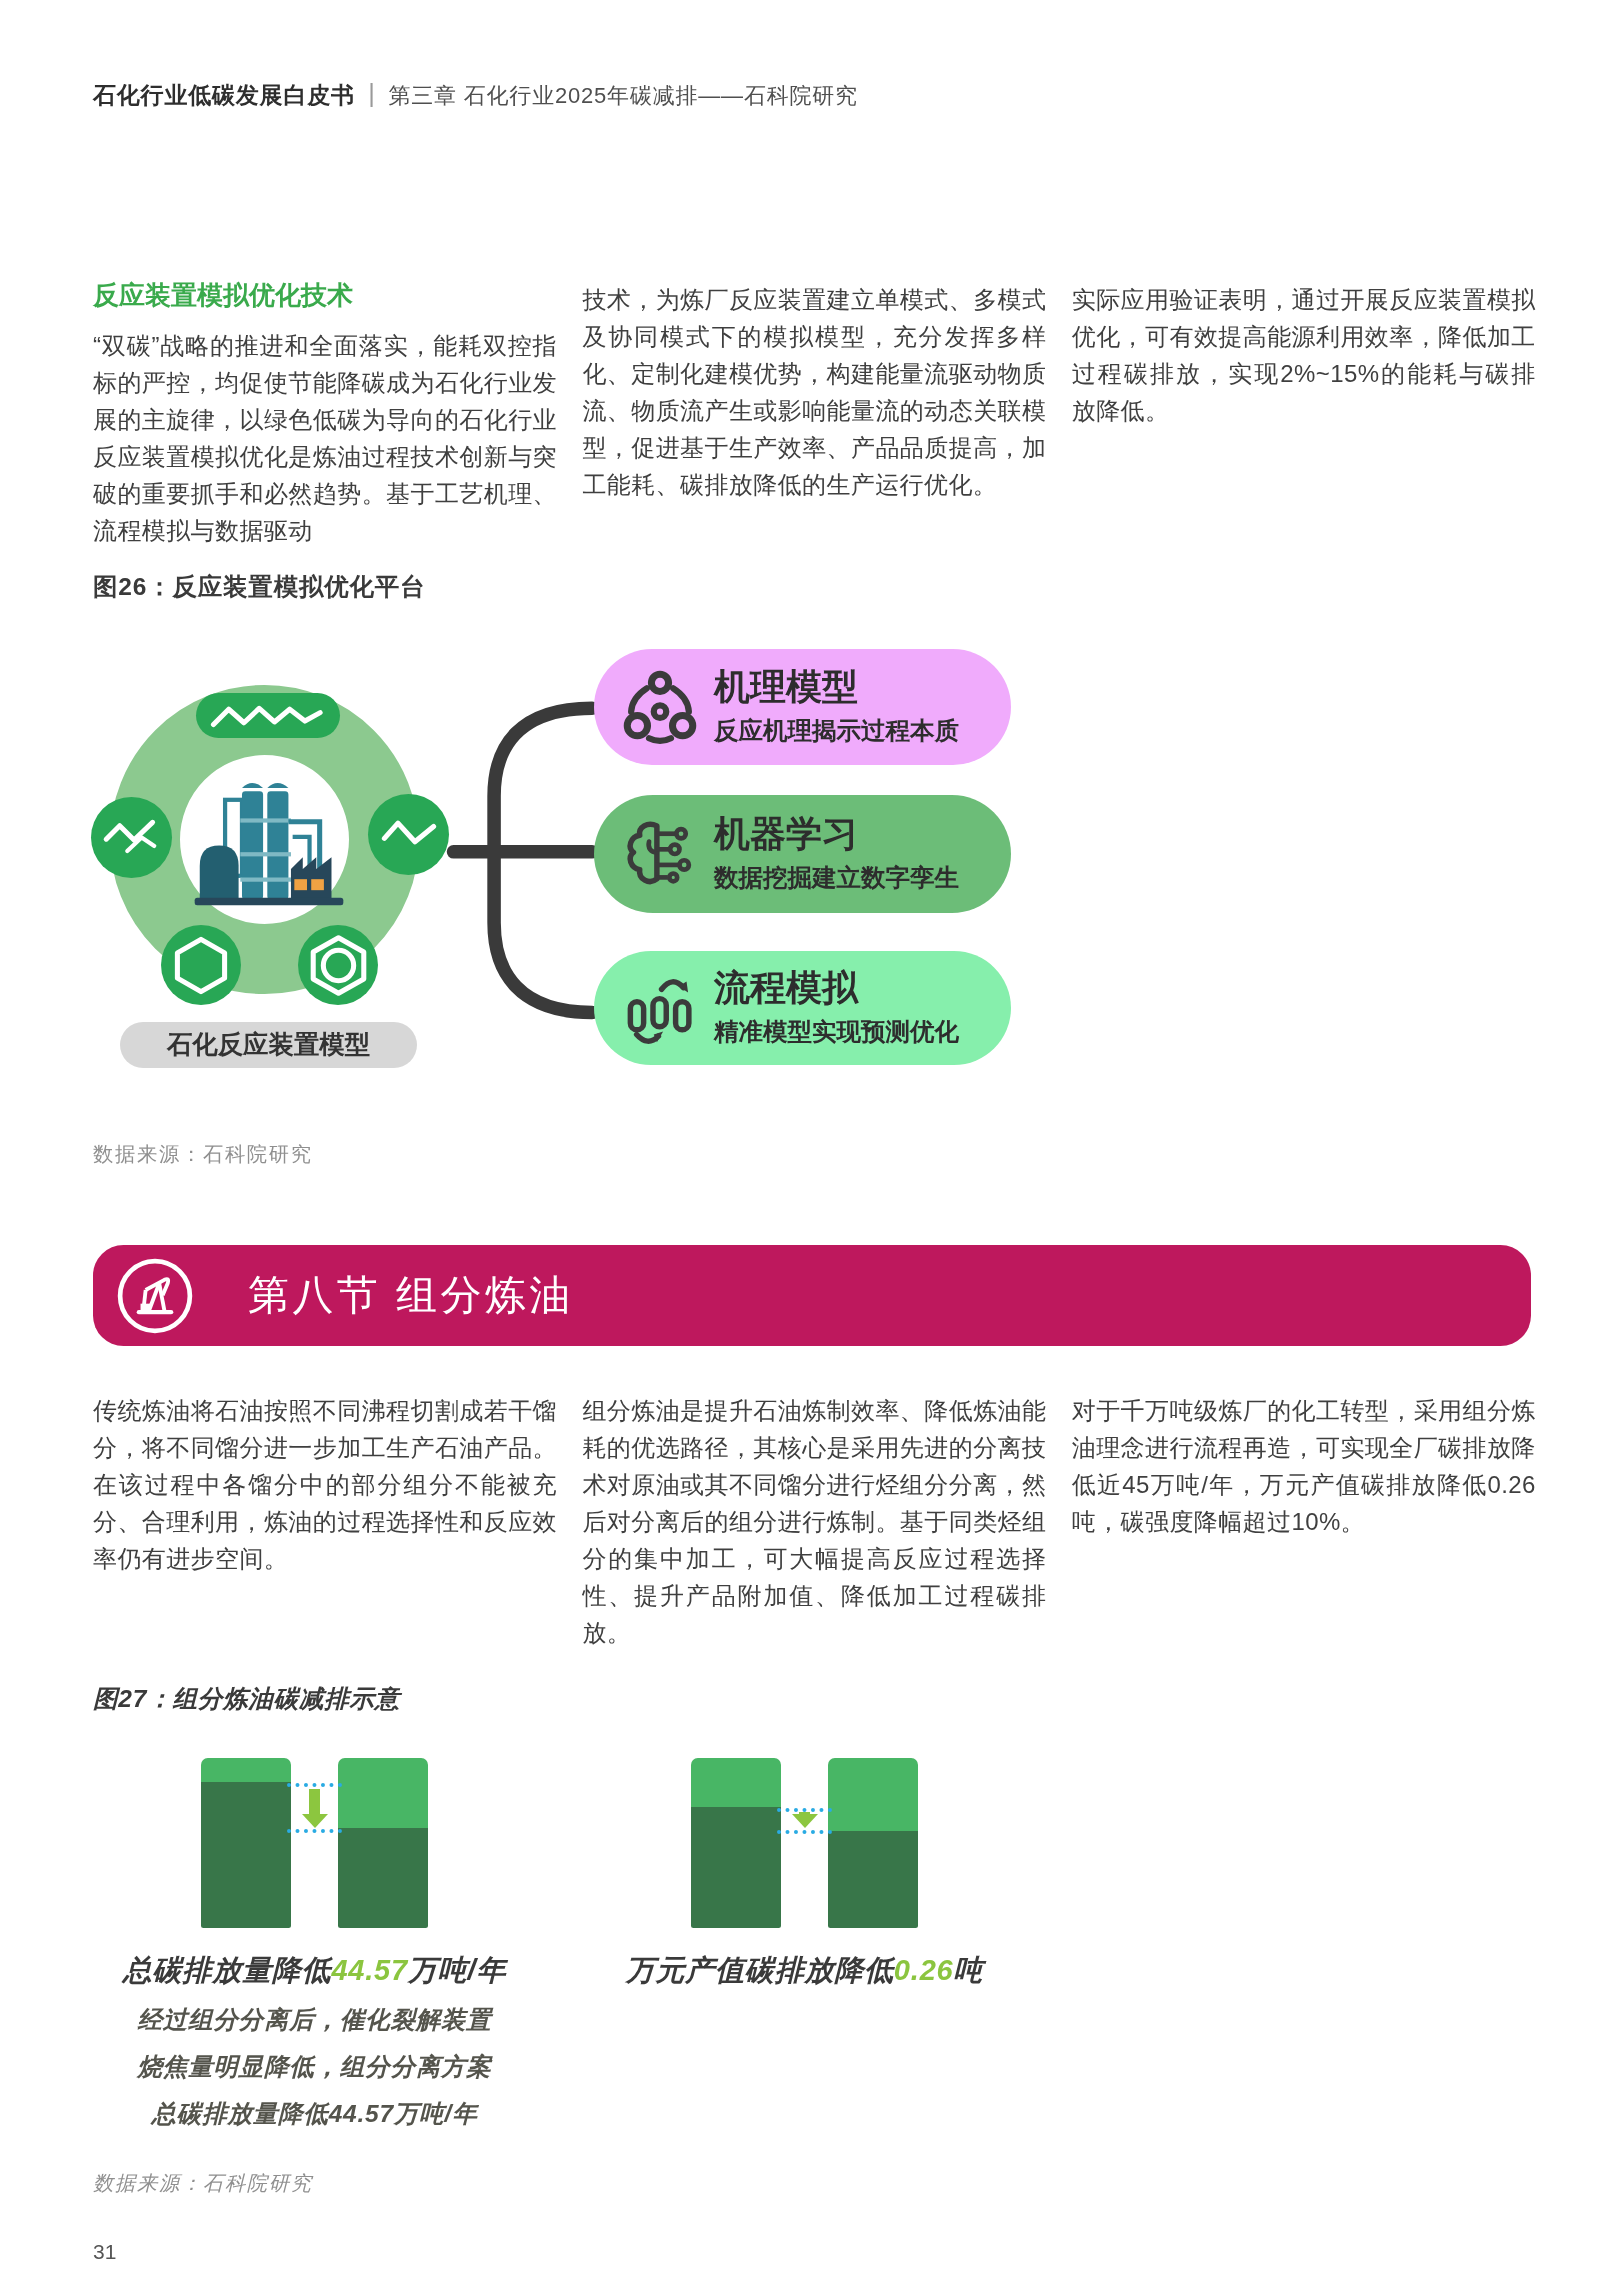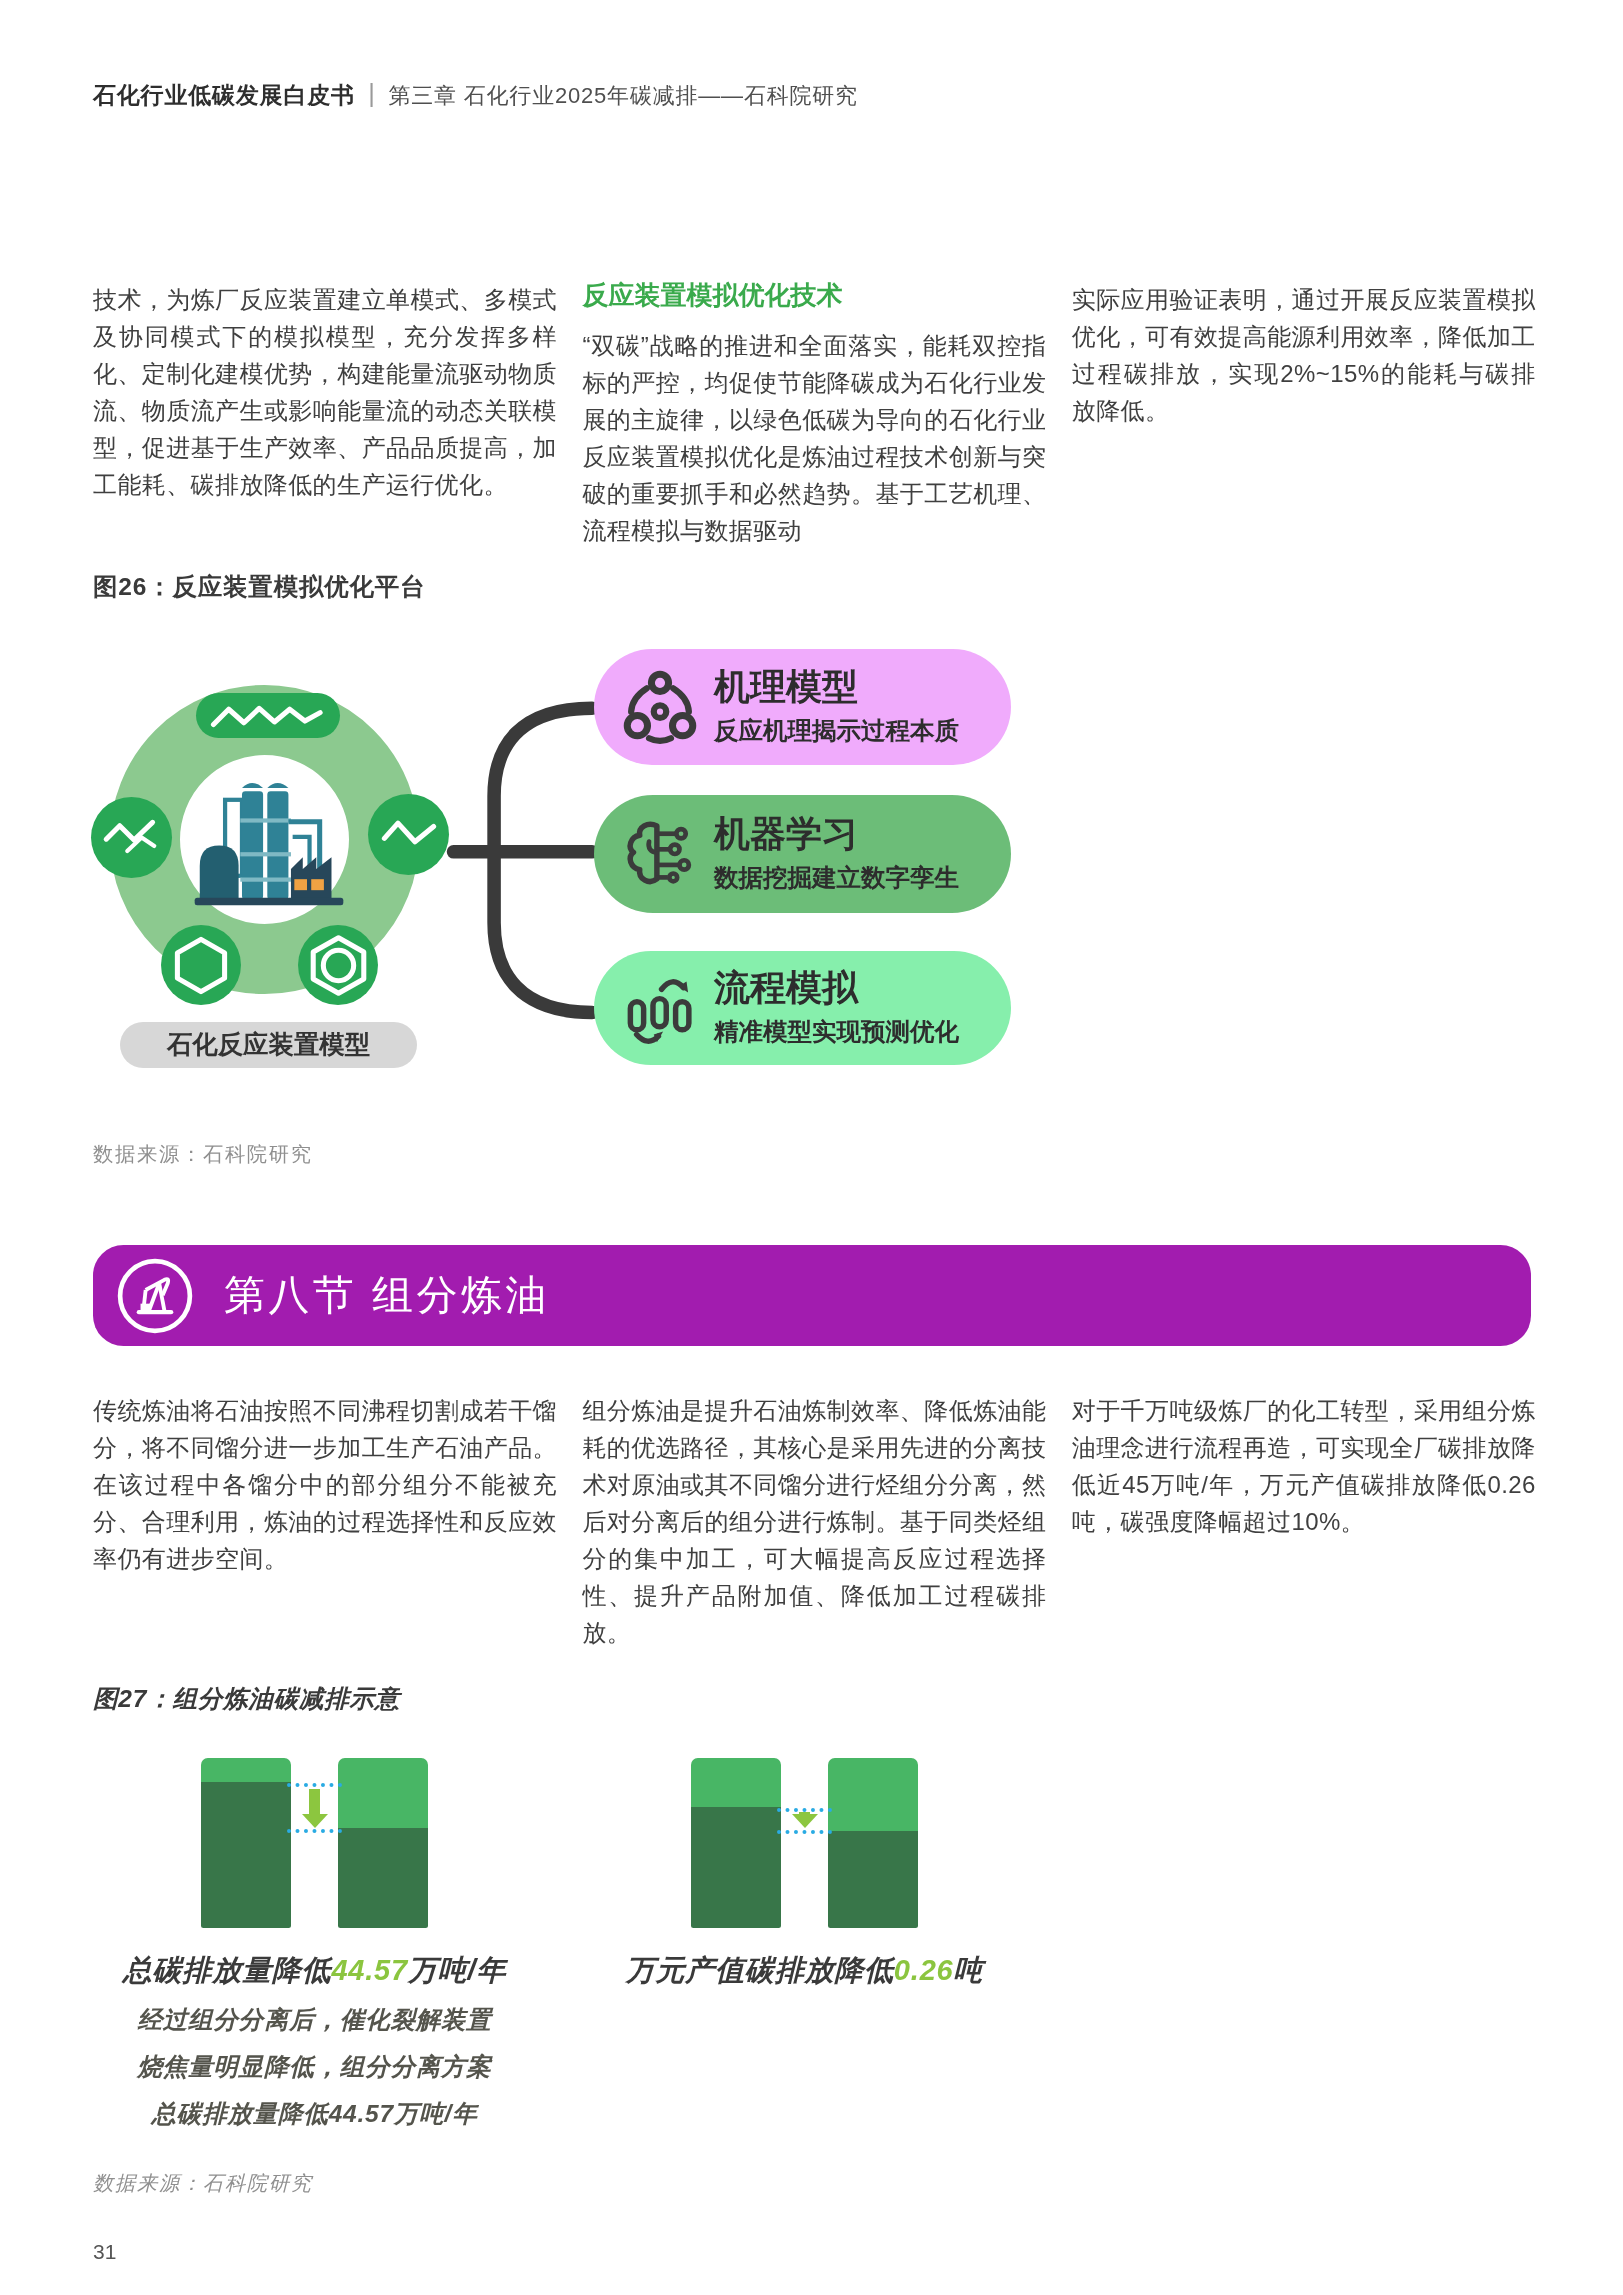--- a/index.html
+++ b/index.html
@@ -72,26 +72,26 @@
 
 <div class="page">
 
   <div class="doc-header">
     <span class="h-bold">石化行业低碳发展白皮书</span>
     <span class="h-sep">|</span>
     <span class="h-rest">第三章 石化行业2025年碳减排——石科院研究</span>
   </div>
 
   <div class="text-3col" style="top:278px;">
+    <div class="col">
+      <h3 class="sec-title" style="color: rgb(58, 170, 76);">反应装置模拟优化技术</h3>
+      <p>“双碳”战略的推进和全面落实，能耗双控指标的严控，均促使节能降碳成为石化行业发展的主旋律，以绿色低碳为导向的石化行业反应装置模拟优化是炼油过程技术创新与突破的重要抓手和必然趋势。基于工艺机理、流程模拟与数据驱动</p>
+    </div>
     <div class="col" style="padding-top:3.4px;">
       <p>技术，为炼厂反应装置建立单模式、多模式及协同模式下的模拟模型，充分发挥多样化、定制化建模优势，构建能量流驱动物质流、物质流产生或影响能量流的动态关联模型，促进基于生产效率、产品品质提高，加工能耗、碳排放降低的生产运行优化。</p>
-    </div>
-    <div class="col">
-      <h3 class="sec-title" style="color: rgb(58, 170, 76);">反应装置模拟优化技术</h3>
-      <p>“双碳”战略的推进和全面落实，能耗双控指标的严控，均促使节能降碳成为石化行业发展的主旋律，以绿色低碳为导向的石化行业反应装置模拟优化是炼油过程技术创新与突破的重要抓手和必然趋势。基于工艺机理、流程模拟与数据驱动</p>
     </div>
     <div class="col" style="padding-top:3.4px;">
       <p>实际应用验证表明，通过开展反应装置模拟优化，可有效提高能源利用效率，降低加工过程碳排放，实现2%~15%的能耗与碳排放降低。</p>
     </div>
   </div>
 
   <div class="fig26">
     <div class="fig-caption" style="top:12px;">图26：反应装置模拟优化平台</div>
 
     <div class="ring" style="border-color: rgb(140, 201, 143);"></div>
@@ -201,21 +201,21 @@
       </div>
       <div class="pill-text">
         <div class="pill-title">流程模拟</div>
         <div class="pill-sub">精准模型实现预测优化</div>
       </div>
     </div>
 
     <div class="fig-source" style="top:582px;">数据来源：石科院研究</div>
   </div>
 
-  <div class="banner" style="background: #a21caf;">
+  <div class="banner" style="background: #be185d; gap: 24px;">
     <svg width="80" height="80" viewBox="0 0 94 94">
       <circle cx="47" cy="47" r="41" fill="none" stroke="#fff" stroke-width="5.5"></circle>
       <line x1="28" y1="66" x2="66" y2="66" stroke="#fff" stroke-width="5" stroke-linecap="round"></line>
       <line x1="40" y1="64" x2="52" y2="32" stroke="#fff" stroke-width="4.5"></line>
       <line x1="58" y1="64" x2="52" y2="32" stroke="#fff" stroke-width="4.5"></line>
       <path d="M36 40 L58 28 Q64 25 62 32 L56 46" fill="none" stroke="#fff" stroke-width="4.5" stroke-linejoin="round"></path>
       <line x1="36" y1="40" x2="34" y2="58" stroke="#fff" stroke-width="4.5"></line>
       <rect x="30" y="56" width="12" height="10" fill="#fff"></rect>
     </svg>
     <span class="banner-label">第八节 组分炼油</span>

